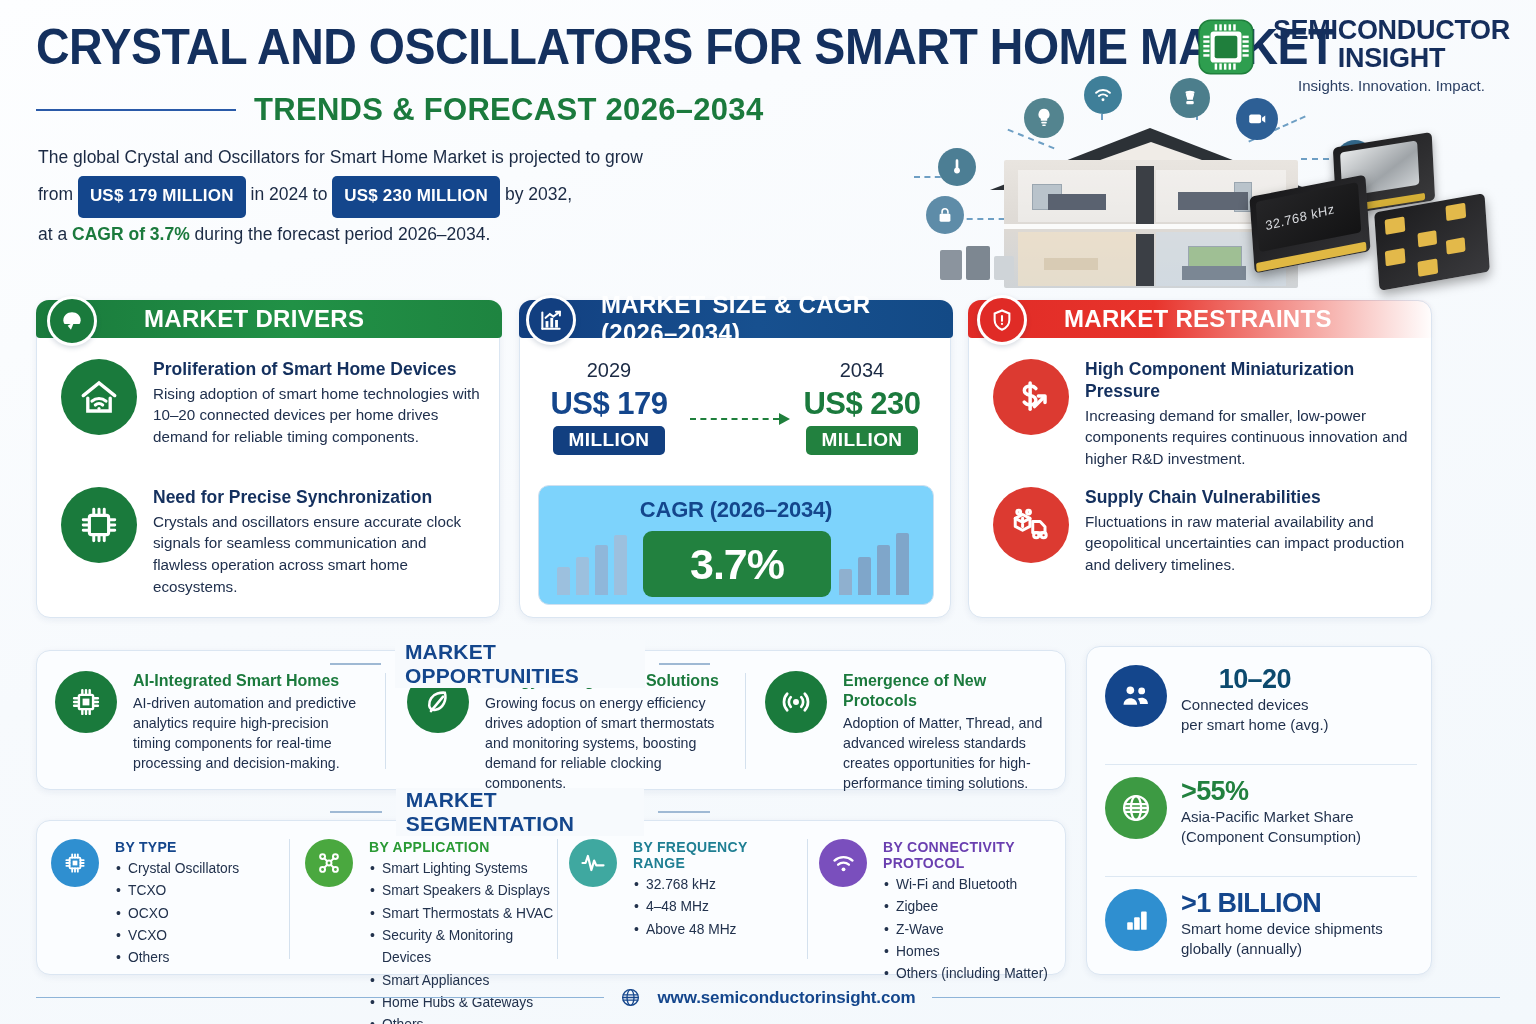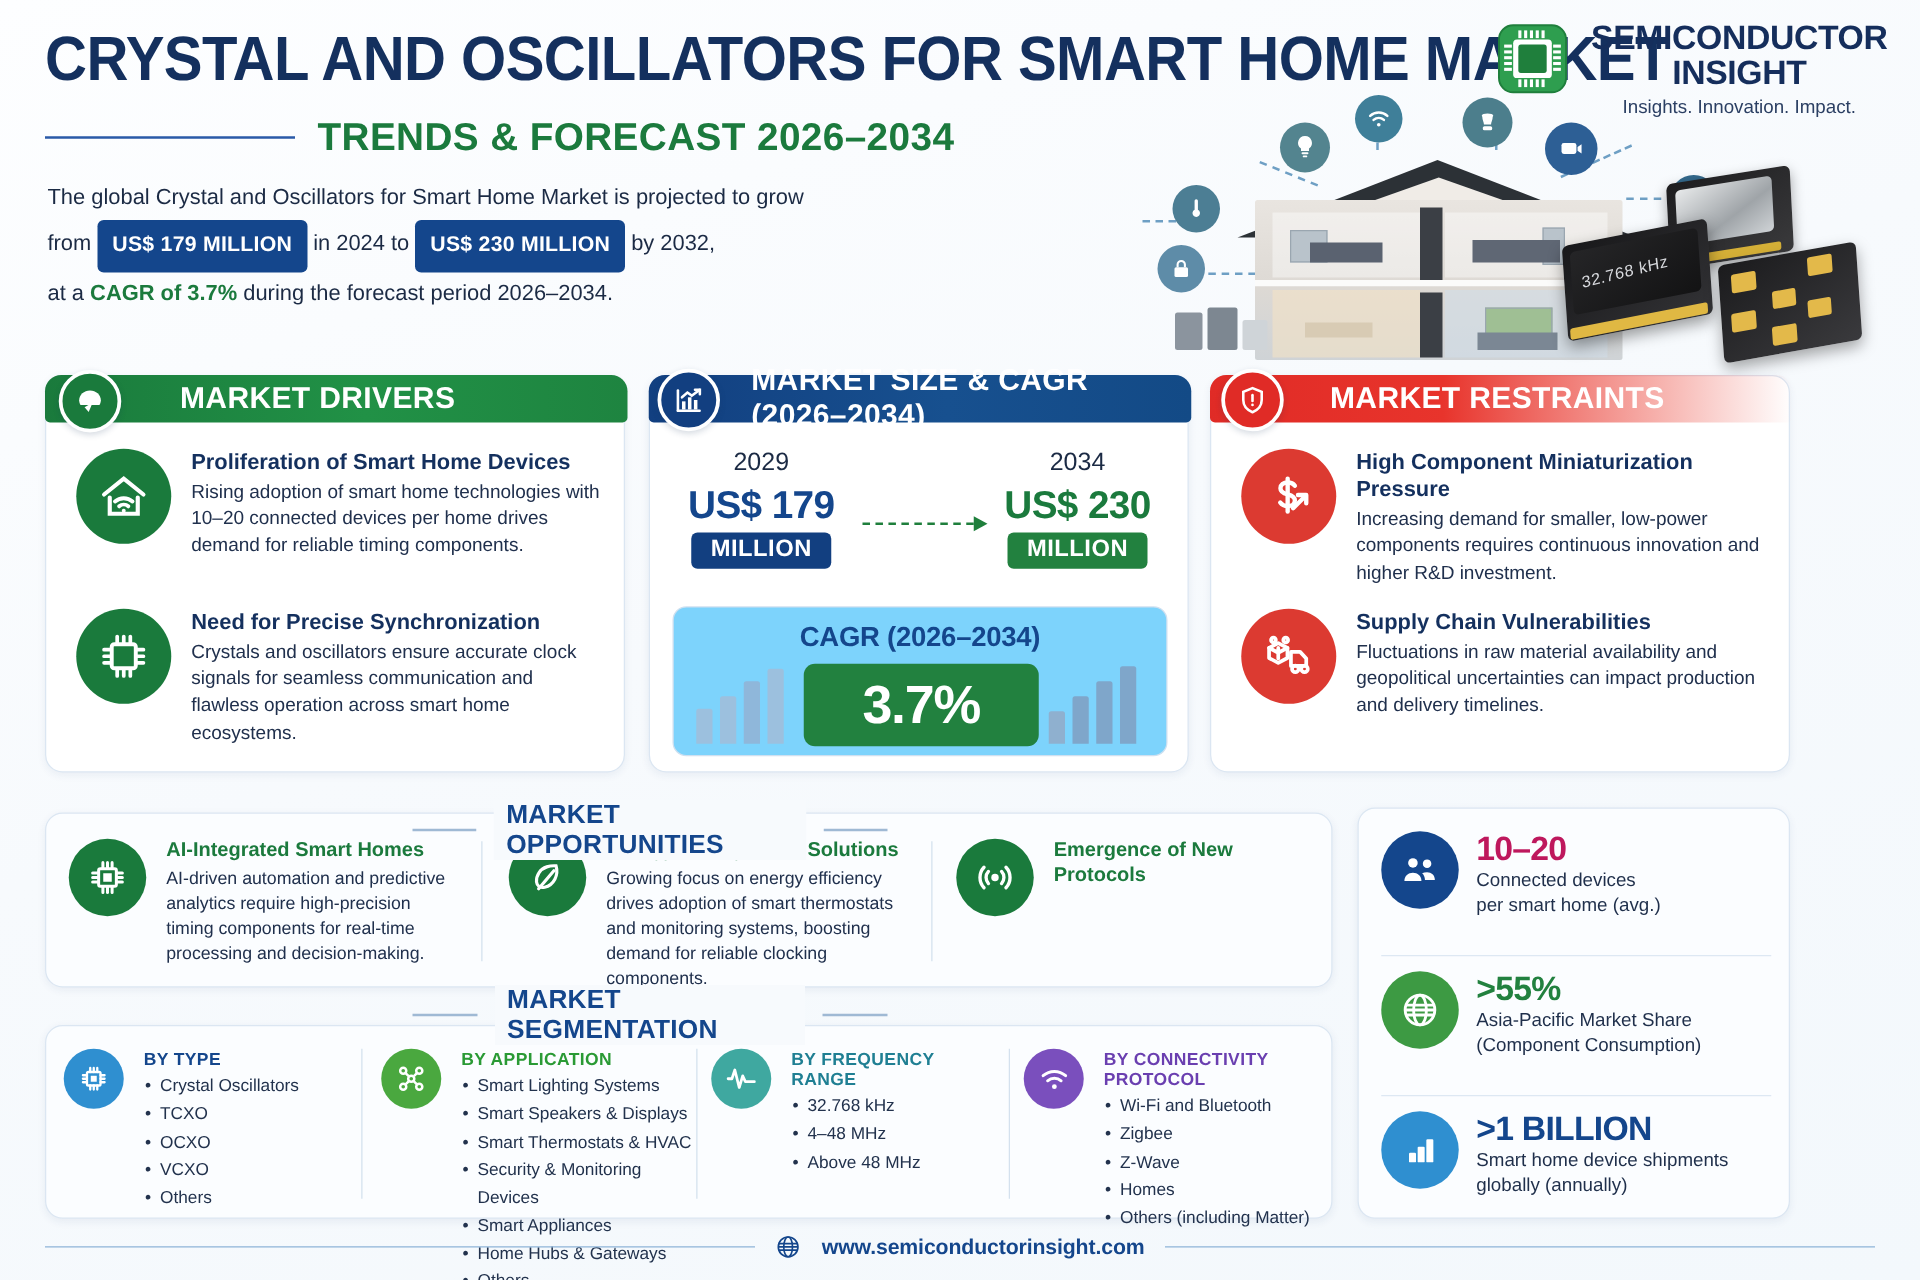--- a/index.html
+++ b/index.html
@@ -496,20 +496,21 @@
         <svg viewBox="0 0 24 24" width="34" height="34" fill="none" stroke="#fff" stroke-width="1.9" stroke-linecap="round">
           <circle cx="12" cy="12" r="2.1" fill="#fff" stroke="none"></circle>
           <path d="M8.3 8.6a5 5 0 0 0 0 6.8"></path>
             <path d="M15.7 8.6a5 5 0 0 1 0 6.8"></path>
           <path d="M5.8 6.2a8.5 8.5 0 0 0 0 11.6"></path>
             <path d="M18.2 6.2a8.5 8.5 0 0 1 0 11.6"></path>
         </svg>
       </div>
       <div>
         <div class="oph">Emergence of New Protocols</div>
+        <div class="opb">Adoption of Matter, Thread, and advanced wireless standards creates opportunities for high-performance timing solutions.</div>
       </div>
     </div>
   </div>
 
   <div class="seclbl" style="left:330px; top:788px; width:380px;">
     <div class="rule" style="width:60px;"></div>
     <div class="txt">MARKET SEGMENTATION</div>
     <div class="rule" style="width:60px;"></div>
   </div>
 
@@ -606,21 +607,21 @@
     <div class="item" style="left:18px; top:18px; width:312px; gap:14px;">
       <div class="circ" style="width:62px;height:62px;background:#14468c;">
         <svg viewBox="0 0 24 24" width="34" height="34" fill="#fff">
           <circle cx="8" cy="8" r="2.7"></circle>
             <circle cx="16" cy="8.4" r="2.4"></circle>
           <path d="M3.2 18.2c0-2.9 2.2-4.6 4.8-4.6s4.8 1.7 4.8 4.6z"></path>
           <path d="M13.2 13.9c.8-.4 1.8-.6 2.8-.6 2.4 0 4.4 1.6 4.4 4.3h-5.6c0-1.5-.6-2.8-1.6-3.7z"></path>
         </svg>
       </div>
       <div>
-        <div class="statnum" style="color:#be185d;">10–20</div>
+        <div class="statnum" style="color:#0c4a6e;text-align:center;">10–20</div>
         <div class="stattxt">Connected devices</div>
         <div class="stattxt" style="margin-top:0;">per smart home (avg.)</div>
       </div>
     </div>
     <div class="hdiv" style="left:18px; top:117px; width:312px;"></div>
 
     <div class="item" style="left:18px; top:130px; width:312px; gap:14px;">
       <div class="circ" style="width:62px;height:62px;background:#3d9a43;">
         <svg viewBox="0 0 24 24" width="34" height="34" fill="none" stroke="#fff" stroke-width="1.6">
           <circle cx="12" cy="12" r="8.4"></circle>

